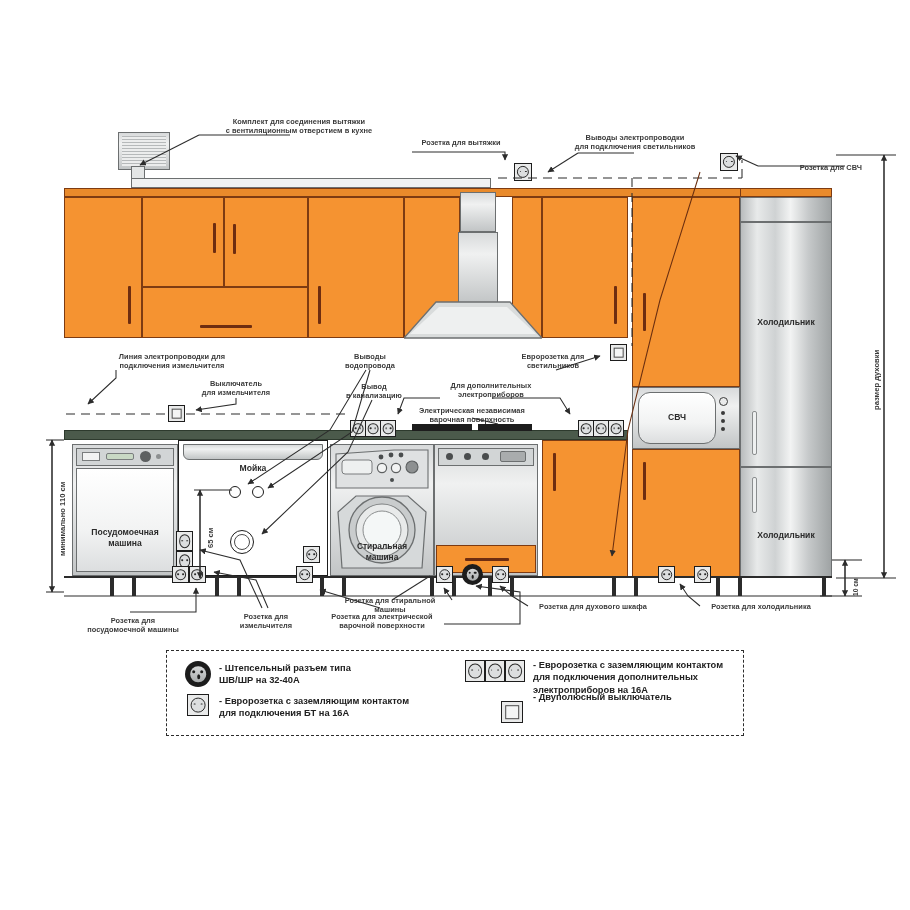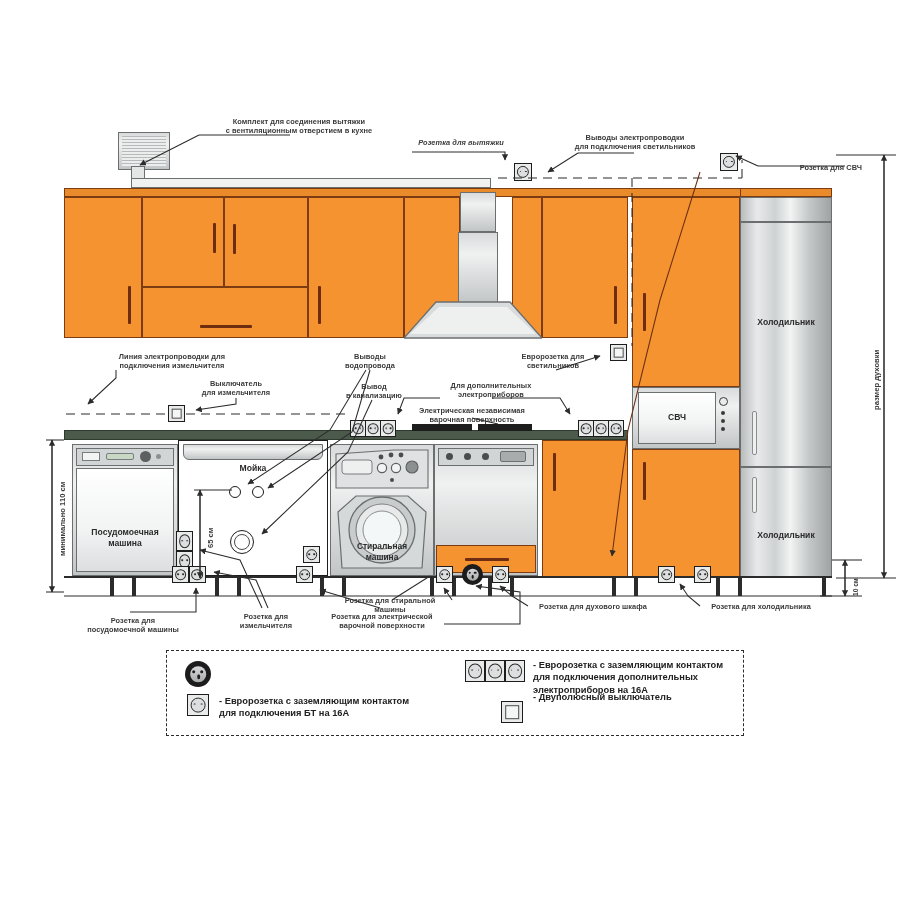--- a/index.html
+++ b/index.html
@@ -123,21 +123,21 @@
 
   <div class="abs cab" style="left:542px;top:197px;width:86px;height:141px;">
     <span class="handle v" style="right:10px;top:88px;height:38px;"></span>
   </div>
 
   <div class="abs cab" style="left:632px;top:197px;width:108px;height:190px;">
     <span class="handle v" style="left:10px;top:95px;height:38px;"></span>
   </div>
 
   <div class="abs steelv" style="left:632px;top:387px;width:108px;height:62px;"></div>
-  <div class="abs white" style="left:638px;top:392px;width:78px;height:52px;border-radius:0;">
+  <div class="abs white" style="left:638px;top:392px;width:78px;height:52px;border-radius:12px;">
     <span class="applabel" style="top:19px;">СВЧ</span>
   </div>
   <div class="abs" style="left:719px;top:397px;width:9px;height:9px;border:1.4px solid #3a3a3a;border-radius:50%;background:#e9eaea;"></div>
   <div class="abs" style="left:721px;top:411px;width:4px;height:4px;border-radius:50%;background:#3a3a3a;"></div>
   <div class="abs" style="left:721px;top:419px;width:4px;height:4px;border-radius:50%;background:#3a3a3a;"></div>
   <div class="abs" style="left:721px;top:427px;width:4px;height:4px;border-radius:50%;background:#3a3a3a;"></div>
 
   <div class="abs cab" style="left:632px;top:449px;width:108px;height:128px;">
     <span class="handle v" style="left:10px;top:12px;height:38px;"></span>
   </div>
@@ -311,21 +311,21 @@
 
   <div class="sock" style="left:658px;top:566px;width:17px;height:17px;">
     <span class="sockinner"></span>
   </div>
   <div class="sock" style="left:694px;top:566px;width:17px;height:17px;">
     <span class="sockinner"></span>
   </div>
 
   <div class="ann" style="left:196px;top:117px;width:206px;white-space:pre-line;">Комплект для соединения вытяжки
 с вентиляционным отверстием в кухне</div>
-  <div class="ann" style="left:406px;top:138px;width:110px;white-space:pre-line;font-style:italic;">Розетка для вытяжки</div>
+  <div class="ann" style="left:406px;top:138px;width:110px;white-space:pre-line;">Розетка для вытяжки</div>
   <div class="ann" style="left:568px;top:133px;width:134px;white-space:pre-line;">Выводы электропроводки
 для подключения светильников</div>
   <div class="ann" style="left:752px;top:163px;width:110px;text-align:right;white-space:pre-line;">Розетка для СВЧ</div>
 
   <div class="ann" style="left:104px;top:352px;width:136px;white-space:pre-line;">Линия электропроводки для
 подключения измельчителя</div>
   <div class="ann" style="left:186px;top:379px;width:100px;white-space:pre-line;">Выключатель
 для измельчителя</div>
   <div class="ann" style="left:334px;top:352px;width:72px;white-space:pre-line;">Выводы
 водопровода</div>
@@ -356,20 +356,22 @@
 
   <div id="legend">
 
     <div class="shvshr" style="left:18px;top:10px;width:26px;height:26px;">
       <span class="face">
         <span style="width:3px;height:3px;left:16%;top:24%;"></span>
         <span style="width:3px;height:3px;right:16%;top:24%;"></span>
         <span style="width:3px;height:5px;left:42%;bottom:14%;"></span>
       </span>
     </div>
+    <div class="lgtext" style="left:52px;top:11px;width:280px;white-space:pre-line;">- Штепсельный разъем типа
+  ШВ/ШР на 32-40А</div>
 
     <div class="sock" style="left:20px;top:43px;width:22px;height:22px;">
       <span class="sockinner"></span>
     </div>
     <div class="lgtext" style="left:52px;top:44px;width:300px;white-space:pre-line;">- Евророзетка с заземляющим контактом
   для подключения БТ на 16А</div>
 
     <div class="sockgroup" style="left:298px;top:9px;width:60px;height:22px;">
       <span class="cell">
           <span class="sockinner"></span>

